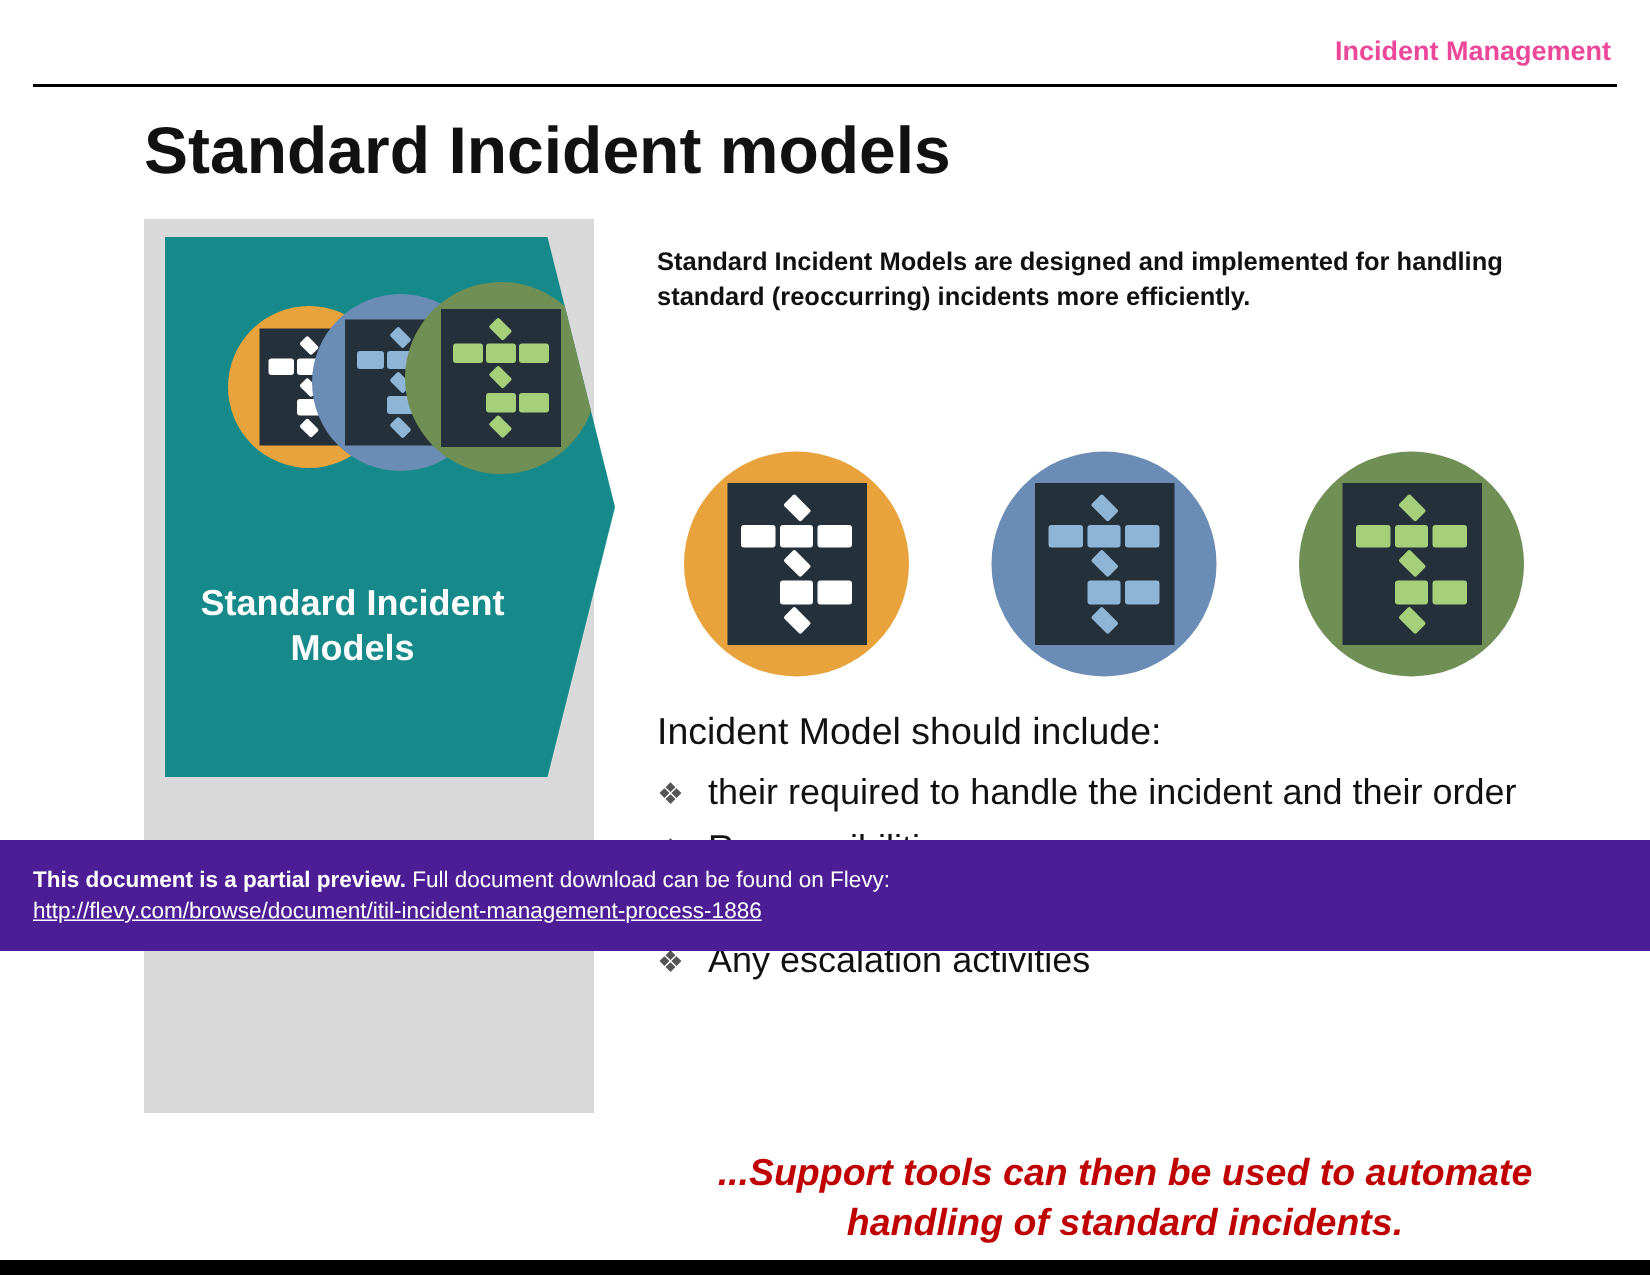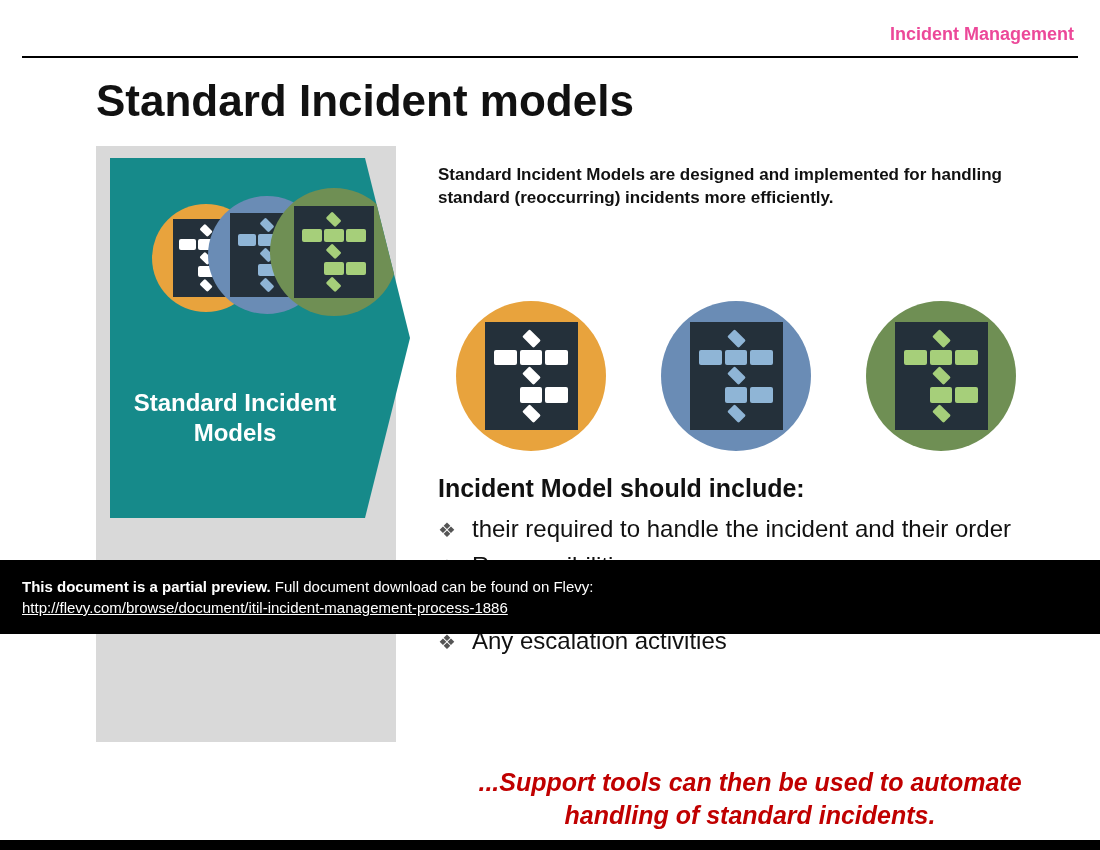--- a/index.html
+++ b/index.html
@@ -109,21 +109,21 @@
     display: flex;
     justify-content: space-between;
     align-items: center;
   }
   .row-icons .circle { position: relative; width: 150px; height: 150px; }
   .sub-heading {
     position: absolute;
     left: 438px;
     top: 474px;
     font-size: 25px;
-    font-weight: bold;
+    font-weight: normal;
     color: #111;
   }
   .bullets {
     position: absolute;
     left: 438px;
     top: 510px;
     width: 640px;
     list-style: none;
     font-size: 24px;
     color: #111;
@@ -147,21 +147,21 @@
     color: #c00000;
     text-align: center;
     line-height: 1.3;
   }
   .preview-banner {
     position: absolute;
     left: 0;
     right: 0;
     top: 560px;
     height: 74px;
-    background: #000000;
+    background: #4c1d95;
     color: #fff;
     font-size: 15px;
     padding: 16px 22px;
     line-height: 1.4;
   }
   .preview-banner .pb-strong { font-weight: bold; }
   .preview-banner a { color: #fff; text-decoration: underline; }
   .bottom-bar {
     position: absolute;
     left: 0; right: 0;

